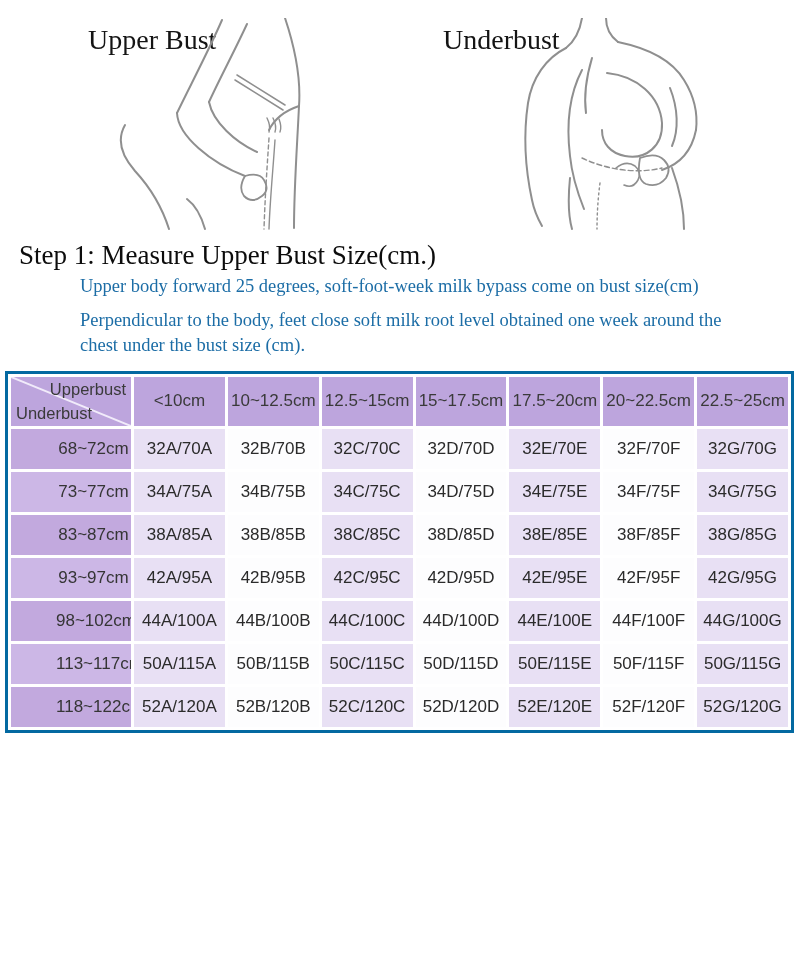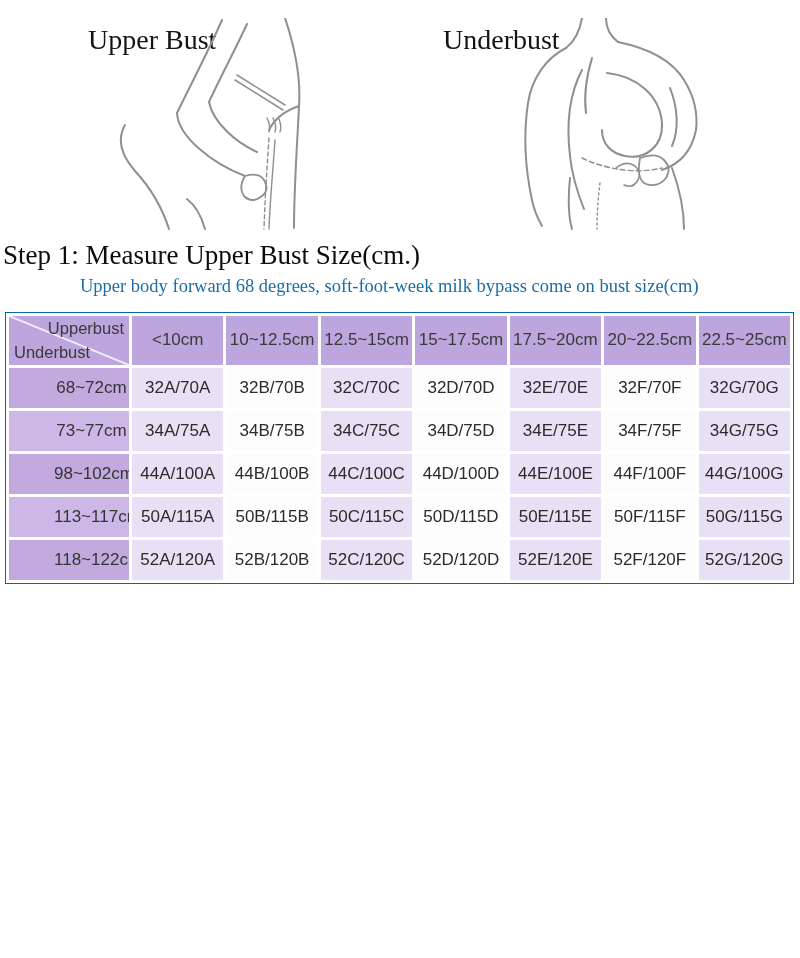--- a/index.html
+++ b/index.html
@@ -22,40 +22,40 @@
     white-space: nowrap;
   }
   .fig-svg { position: absolute; }
 
   
   .steps { padding-top: 4px; }
   .step-title {
     font-family: "Liberation Serif", serif;
     font-size: 27px;
     color: #0c0c0c;
-    margin: 6px 0 3px 3px;
+    margin: 6px 0 3px 19px;
     white-space: nowrap;
   }
   .step-desc {
     font-family: "Liberation Serif", serif;
     font-size: 18.5px;
     line-height: 1.35;
     color: var(--desc_blue, #1c6da6);
     margin: 0 0 9px 80px;
     width: 648px;
   }
 
   
   table.size-table {
     border-collapse: separate;
     border-spacing: 3px;
     table-layout: fixed;
     width: 789px;
     margin: 13px 0 0 5px;
-    border: 1px solid #0369a1;
+    border: 3px solid #0369a1;
     background: #ffffff;
   }
   col.c0 { width: 120px; }
   .size-table th, .size-table td {
     text-align: center;
     vertical-align: middle;
     font-weight: normal;
     font-size: 17px;
     padding: 0;
     overflow: hidden;
@@ -130,21 +130,22 @@
         <path d="M62,140 C87,152 117,156 142,150" stroke-width="1.4" stroke-dasharray="5 3"></path>
         <path d="M80,165 C78,180 77,196 77,211" stroke-width="1.4" stroke-dasharray="2 3"></path>
         <path d="M152,150 C160,172 164,191 164,211"></path>
         <path d="M50,160 C48,180 48,197 52,211"></path>
       </g>
     </svg>
   </div>
 
   <div class="steps">
     <div class="step-title">Step 1: Measure Upper Bust Size(cm.)</div>
-    <div class="step-desc">Upper body forward 68 degrees, soft-foot-week milk bypass come on bust size(cm)</div>
+    <div class="step-desc">Upper body forward 25 degrees, soft-foot-week milk bypass come on bust size(cm)</div>
+    <div class="step-desc">Perpendicular to the body, feet close soft milk root level obtained one week around the chest under the bust size (cm).</div>
   </div>
 
   <table class="size-table">
     <colgroup>
       <col class="c0">
       <col>
         <col>
         <col>
         <col>
         <col>
@@ -184,20 +185,40 @@
           <th class="row-label">73~77cm</th>
           <td class="lav">34A/75A</td>
           <td class="white">34B/75B</td>
           <td class="lav">34C/75C</td>
           <td class="white">34D/75D</td>
           <td class="lav">34E/75E</td>
           <td class="white">34F/75F</td>
           <td class="lav">34G/75G</td>
         </tr>
         <tr>
+          <th class="row-label">83~87cm</th>
+          <td class="lav">38A/85A</td>
+          <td class="white">38B/85B</td>
+          <td class="lav">38C/85C</td>
+          <td class="white">38D/85D</td>
+          <td class="lav">38E/85E</td>
+          <td class="white">38F/85F</td>
+          <td class="lav">38G/85G</td>
+        </tr>
+        <tr>
+          <th class="row-label">93~97cm</th>
+          <td class="lav">42A/95A</td>
+          <td class="white">42B/95B</td>
+          <td class="lav">42C/95C</td>
+          <td class="white">42D/95D</td>
+          <td class="lav">42E/95E</td>
+          <td class="white">42F/95F</td>
+          <td class="lav">42G/95G</td>
+        </tr>
+        <tr>
           <th class="row-label">98~102cm</th>
           <td class="lav">44A/100A</td>
           <td class="white">44B/100B</td>
           <td class="lav">44C/100C</td>
           <td class="white">44D/100D</td>
           <td class="lav">44E/100E</td>
           <td class="white">44F/100F</td>
           <td class="lav">44G/100G</td>
         </tr>
         <tr>

